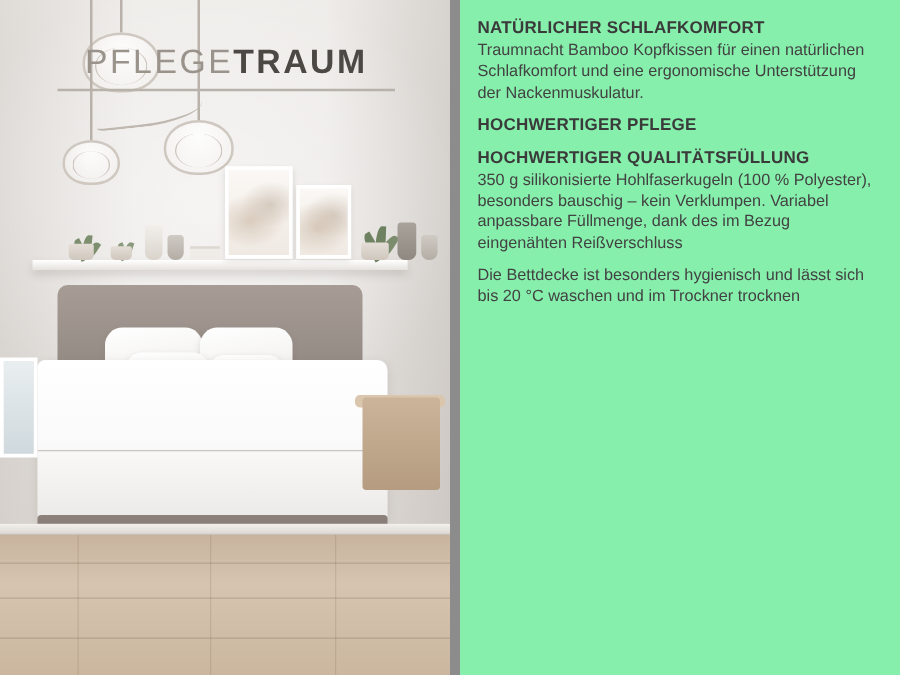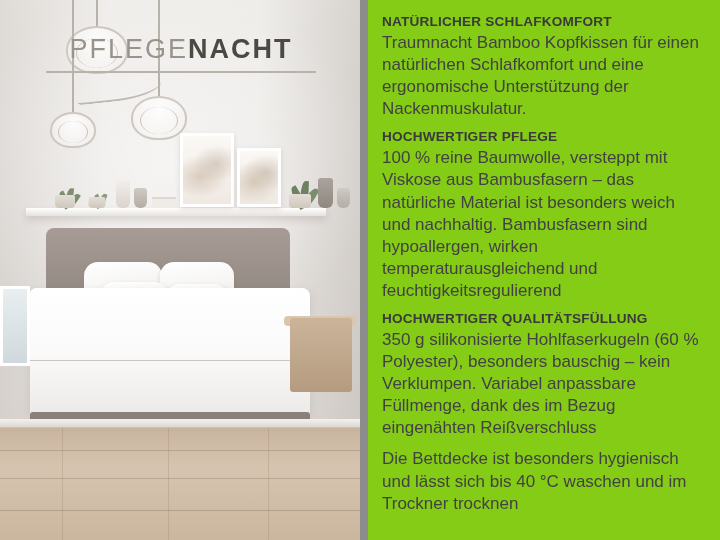--- a/index.html
+++ b/index.html
@@ -180,34 +180,34 @@
     transform: rotate(-6deg);
   }
 
   
   .divider { width: 8px; height: 540px; background: #8c8c8c; flex: 0 0 8px; }
 
   
   .info {
     width: 352px; height: 540px;
     padding: 14px 16px 10px 14px;
-    background: #84cc16;
+    background: #86efac;
     color: #3f3f3f;
   }
   .sec { margin-bottom: 9px; }
   .sec h3 {
     font-size: 13.6px;
     font-weight: 700;
     color: #3a3a3a;
     letter-spacing: 0.2px;
     margin-bottom: 1px;
     line-height: 1.25;
   }
   .sec p {
-    font-size: 17px;
+    font-size: 13px;
     line-height: 1.30;
     color: #424242;
   }
 </style>
 </head>
 <body>
 
 <div class="page">
 
   <div class="photo">
@@ -278,45 +278,44 @@
       <div class="plank" style="top:22px;"></div>
       <div class="plank" style="top:50px;"></div>
       <div class="plank" style="top:82px;"></div>
       <div class="seam" style="left:62px;"></div>
       <div class="seam" style="left:168px;"></div>
       <div class="seam" style="left:268px;"></div>
     </div>
 
     <div class="logo">
       <div class="logo-text">
-        <span>PFLEGE</span><b>NACHT</b>
+        <span>PFLEGE</span><b>TRAUM</b>
       </div>
       <div class="logo-rule">
         <div class="logo-swoosh"></div>
       </div>
     </div>
   </div>
 
   <div class="divider"></div>
 
   <div class="info">
 
     <div class="sec">
       <h3>NATÜRLICHER SCHLAFKOMFORT</h3>
       <p>Traumnacht Bamboo Kopfkissen  für einen natürlichen Schlafkomfort und eine ergonomische Unterstützung der Nackenmuskulatur.</p>
     </div>
 
     <div class="sec">
       <h3>HOCHWERTIGER PFLEGE</h3>
-      <p>100 % reine Baumwolle, versteppt mit Viskose aus Bambusfasern – das natürliche Material ist besonders weich und nachhaltig. Bambusfasern sind hypoallergen, wirken temperaturausgleichend und feuchtigkeitsregulierend</p>
     </div>
 
     <div class="sec">
       <h3>HOCHWERTIGER QUALITÄTSFÜLLUNG</h3>
-      <p>350 g silikonisierte Hohlfaserkugeln (60 % Polyester), besonders bauschig – kein Verklumpen. Variabel anpassbare Füllmenge, dank des im Bezug eingenähten Reißverschluss</p>
+      <p>350 g silikonisierte Hohlfaserkugeln (100 % Polyester), besonders bauschig – kein Verklumpen. Variabel anpassbare Füllmenge, dank des im Bezug eingenähten Reißverschluss</p>
     </div>
 
     <div class="sec">
-      <p>Die Bettdecke ist besonders hygienisch und lässt sich bis 40 °C waschen und im Trockner trocknen</p>
+      <p>Die Bettdecke ist besonders hygienisch und lässt sich bis 20 °C waschen und im Trockner trocknen</p>
     </div>
 
   </div>
 </div>
 
 </body></html>

